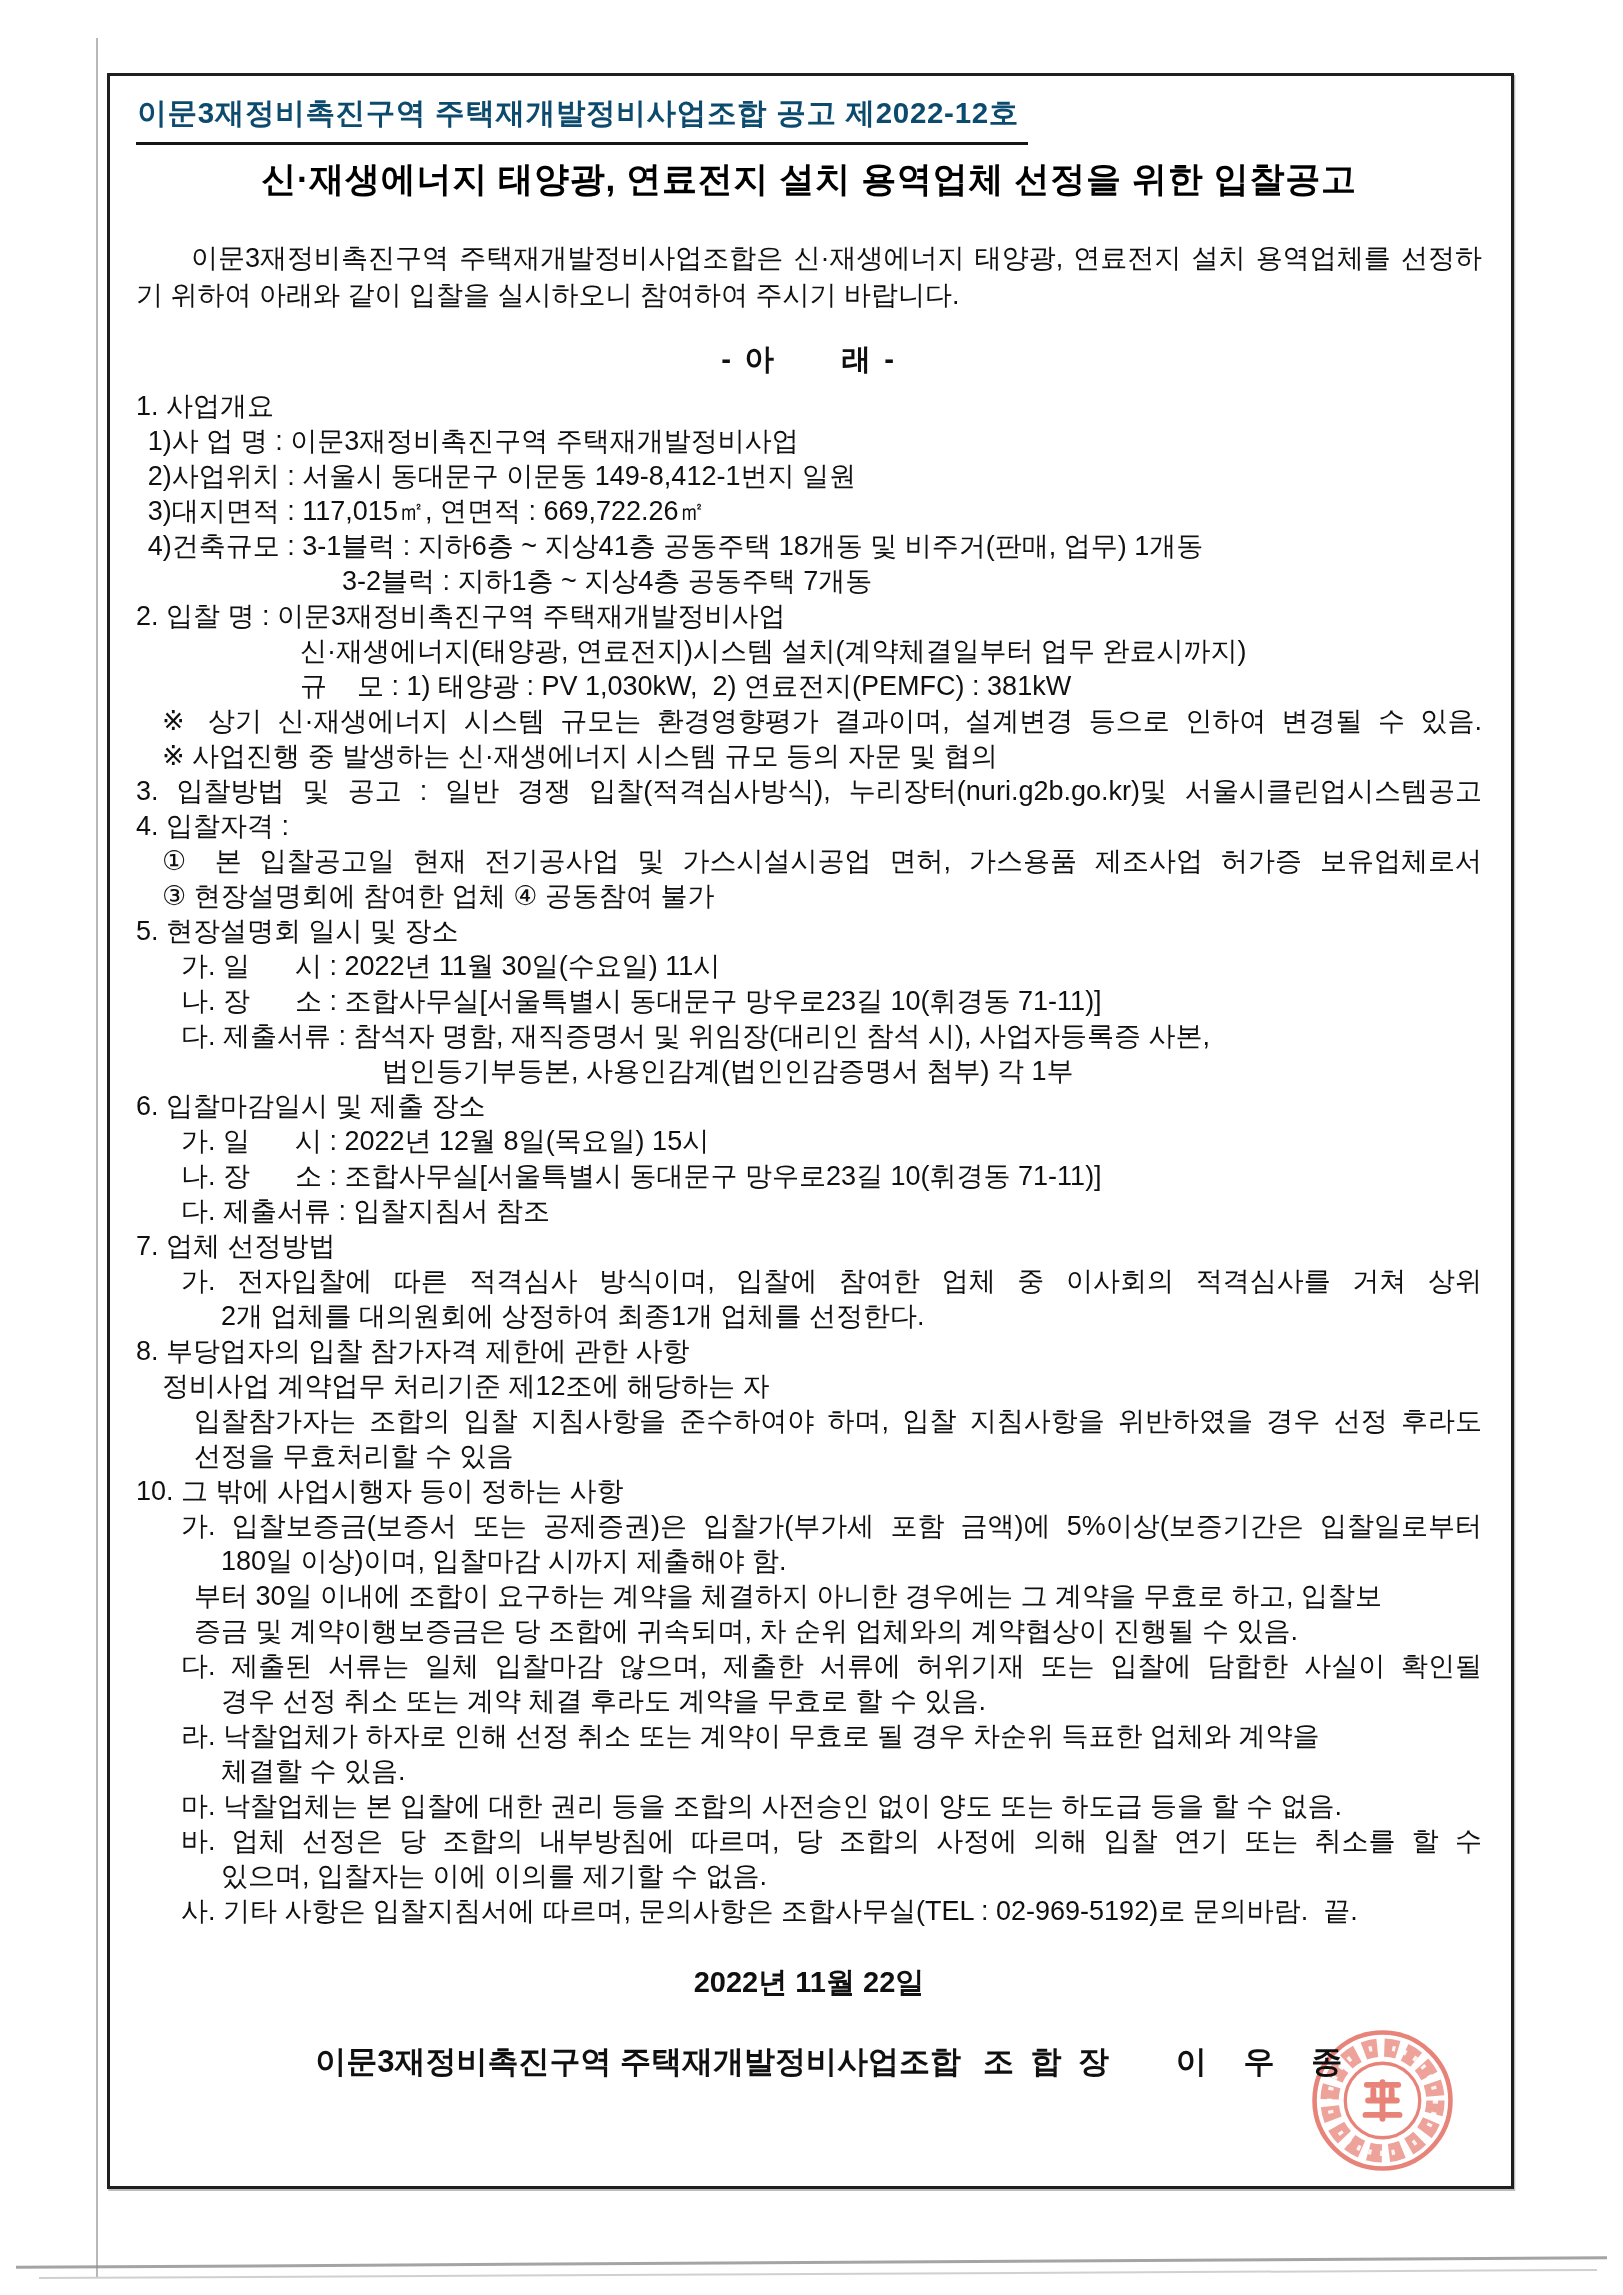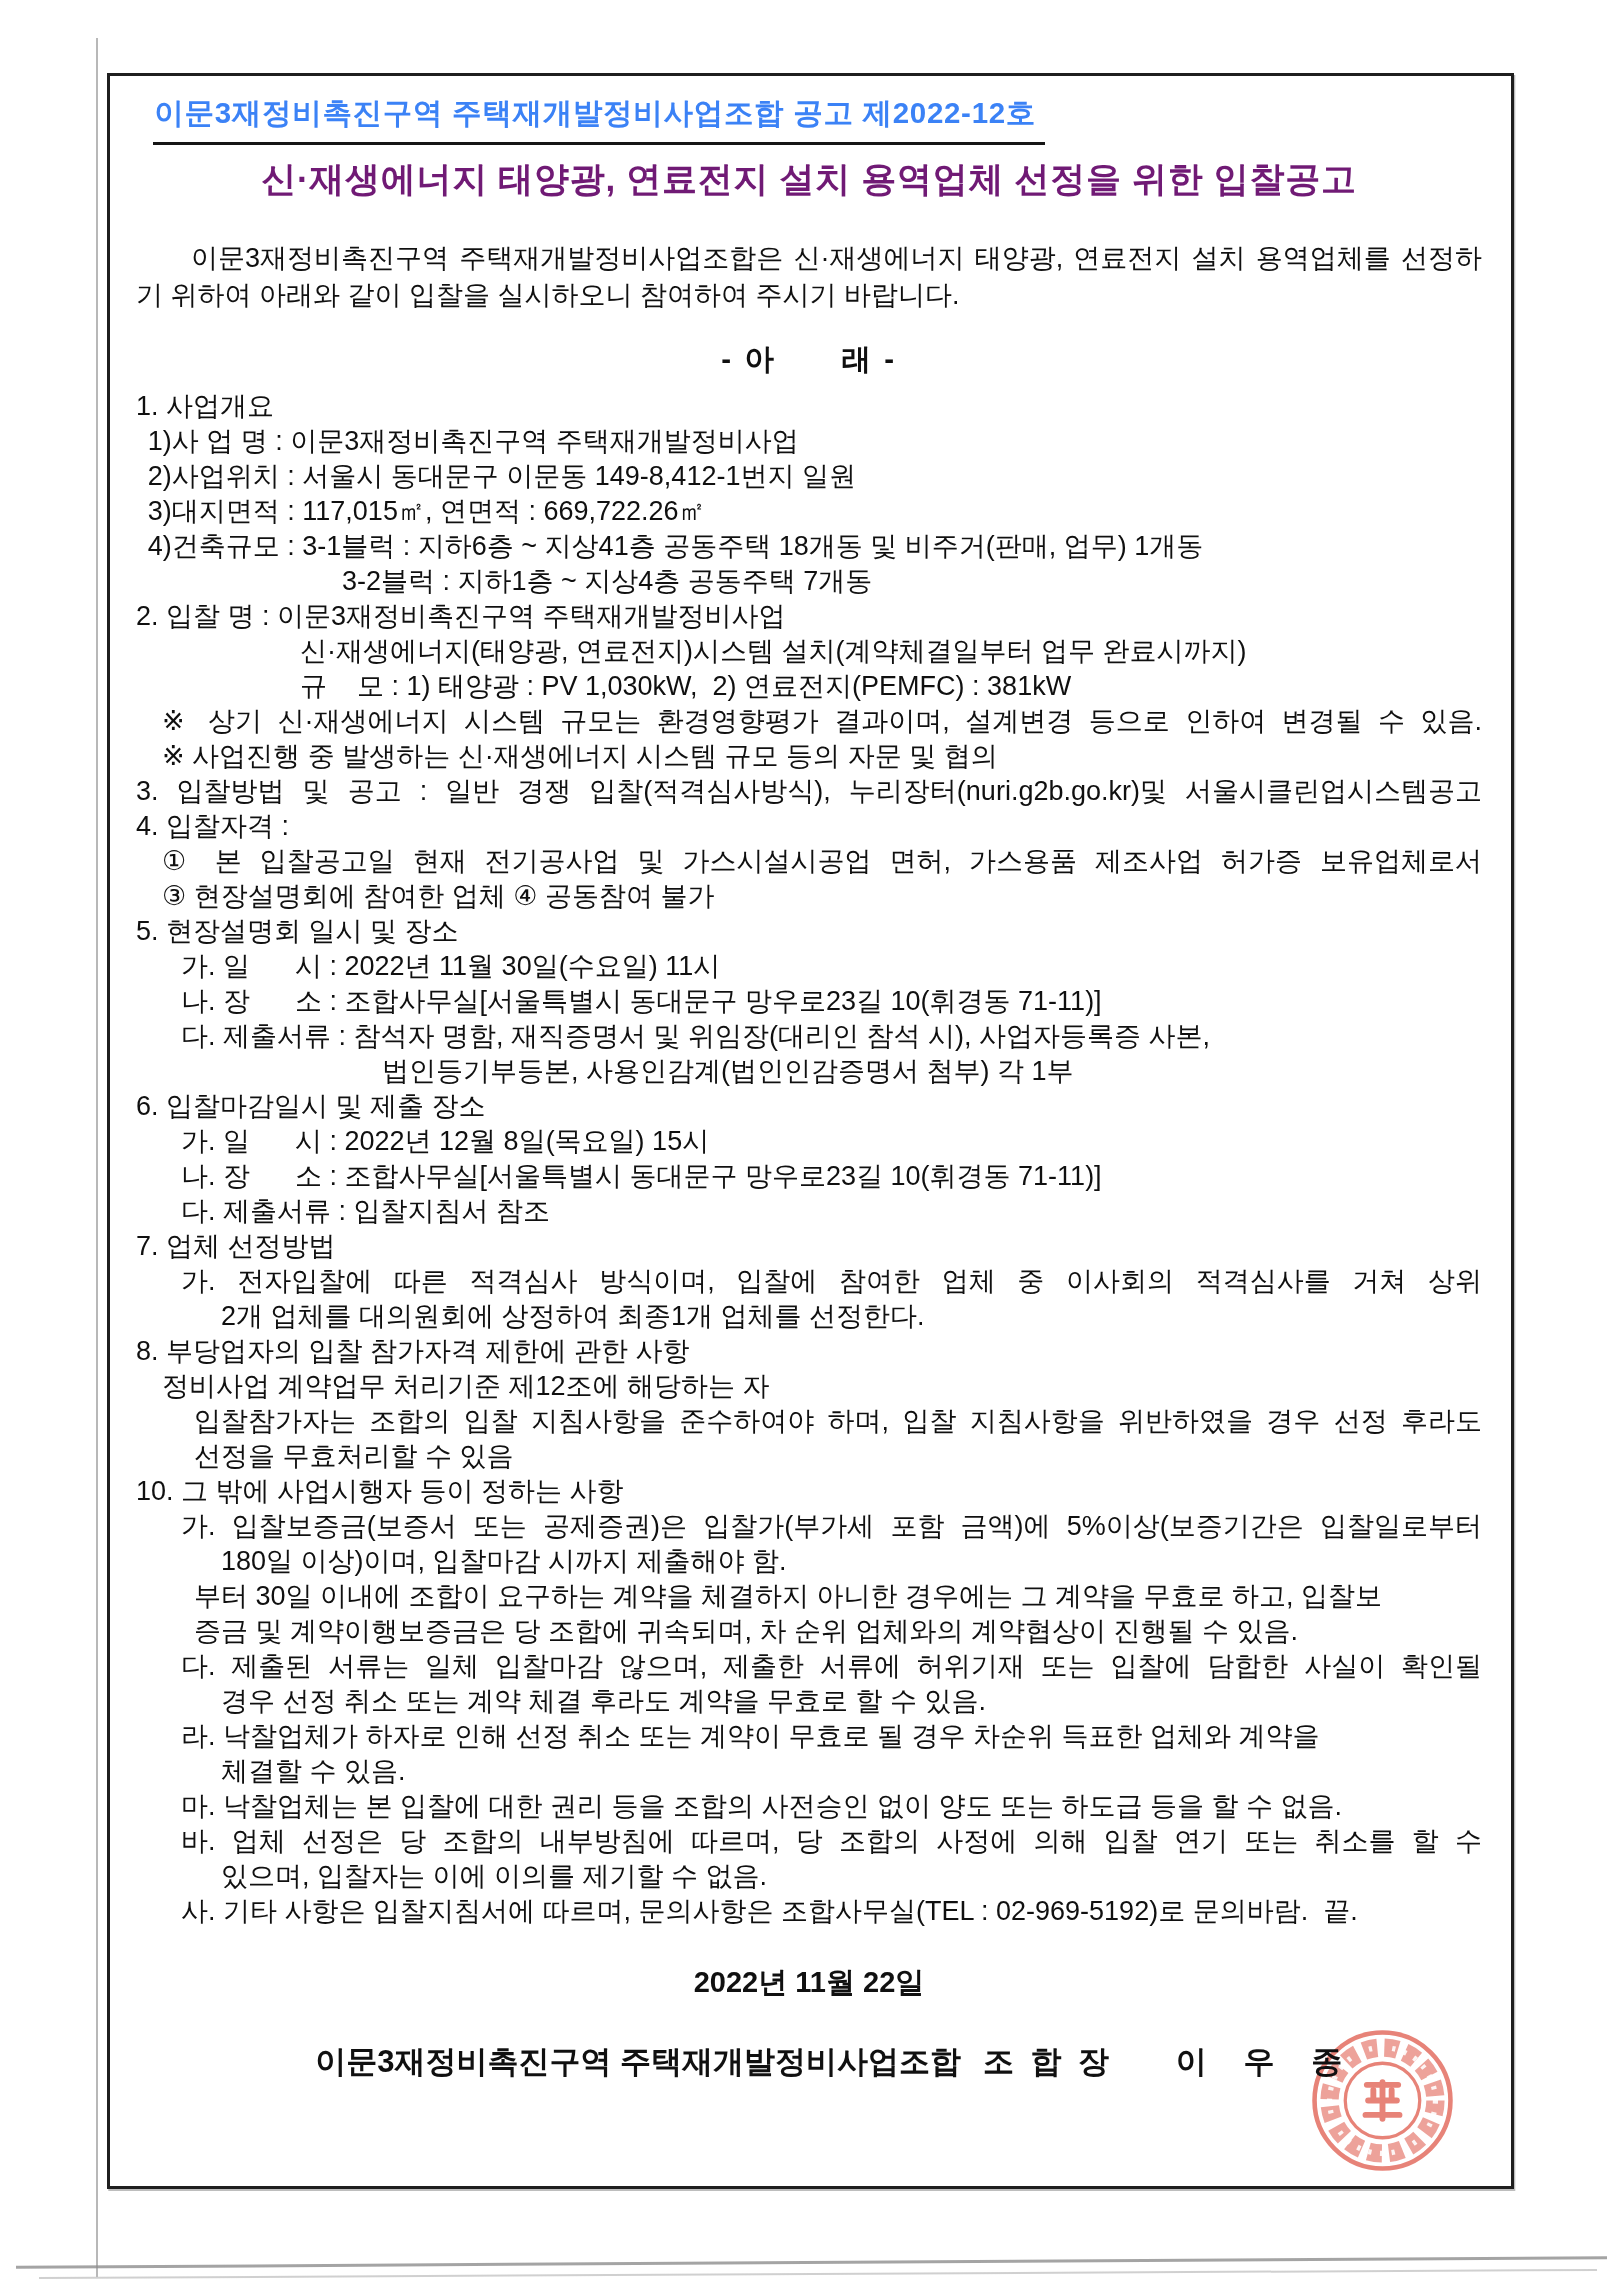--- a/index.html
+++ b/index.html
@@ -14,24 +14,24 @@
   .scan-bottom1{position:absolute;left:15.7px;top:2261px;width:1591px;height:3.3px;background:#8d8d8d;transform:rotate(-0.35deg);opacity:.8;}
   .scan-bottom2{position:absolute;left:39px;top:2273px;width:1558px;height:2px;background:#c4c4c4;transform:rotate(-0.3deg);opacity:.8;}
   
   .frame{
     position:absolute;left:107px;top:73px;width:1407px;height:2116px;box-sizing:border-box;
     border:3.3px solid #1f1f1f;padding:17px 29px 0 26px;background:#fff;
     box-shadow:1.3px 2px 0 #bdbdbd;
   }
   .notice{
     display:inline-block;font-size:29.5px;font-weight:700;white-space:pre;
-    letter-spacing:0.7px;border-bottom:3.3px solid #151515;padding:1.3px 9.2px 7.9px 1.3px;color:#3b82f6;margin-left:17px;
+    letter-spacing:0.7px;border-bottom:3.3px solid #151515;padding:1.3px 9.2px 7.9px 1.3px;color:#0c4a6e;
   }
   .title{
-    text-align:center;font-size:35px;font-weight:700;margin-top:10.5px;letter-spacing:0.7px;white-space:pre;color:#701a75;
+    text-align:center;font-size:35px;font-weight:700;margin-top:10.5px;letter-spacing:0.7px;white-space:pre;color:#000000;
   }
   .intro{margin-top:37px;font-size:27px;line-height:37px;font-weight:500;}
   .intro .l1{text-align:justify;text-align-last:justify;text-indent:55px;}
   .intro .l2{white-space:pre;}
   .below{margin-top:26px;text-align:center;font-size:29.5px;font-weight:600;white-space:pre;letter-spacing:2.6px;}
   .body{margin-top:9.2px;font-size:27px;line-height:35px;font-weight:500;}
   .body > div{white-space:pre;}
   .body > div.j{white-space:normal;text-align:justify;text-align-last:justify;}
   .i1{padding-left:11.8px;}
   .i2{padding-left:26px;}

